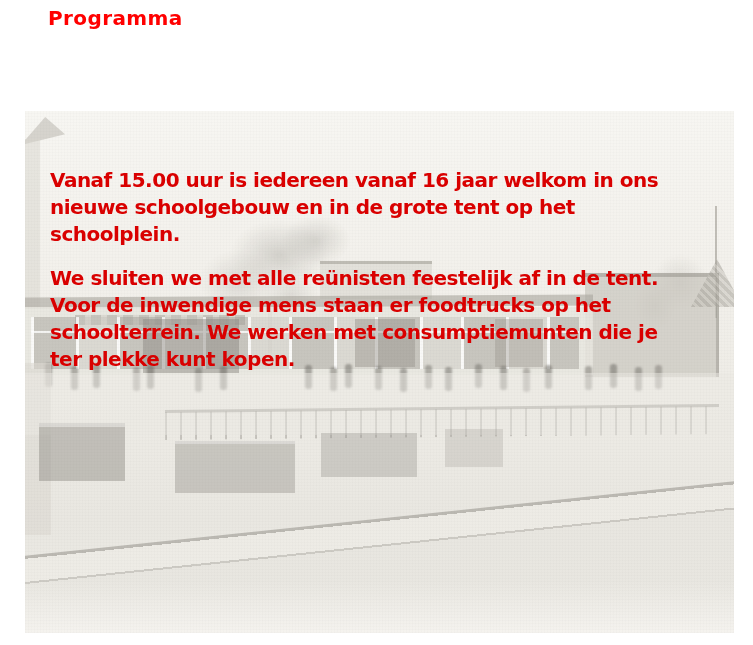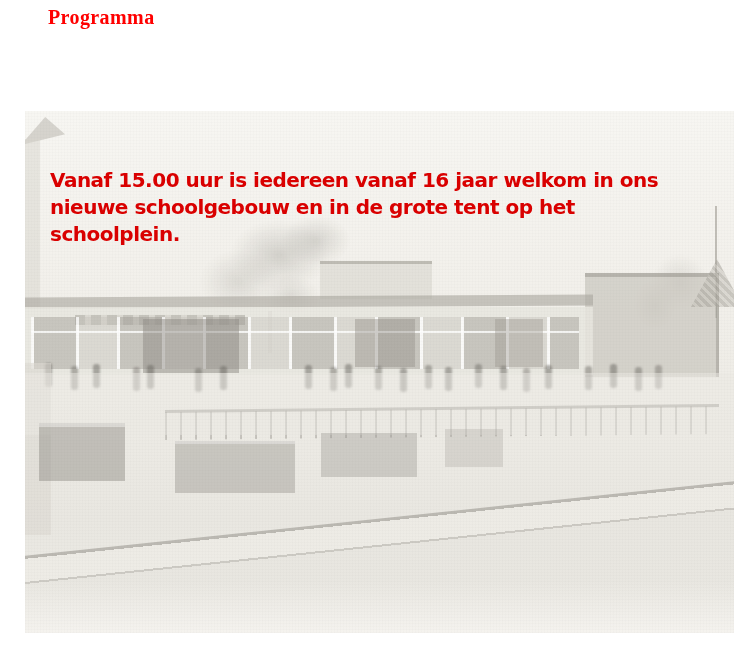--- a/index.html
+++ b/index.html
@@ -10,21 +10,20 @@
   *{margin:0;padding:0;box-sizing:border-box;}
   html,body{background:#ffffff;}
   body{
     width:753px;height:645px;position:relative;overflow:hidden;
     font-family:"DejaVu Sans","Liberation Sans",sans-serif;
   }
   .page-title{
     position:absolute;left:48px;top:6px;
     font-size:20px;font-weight:bold;letter-spacing:.4px;
     color:var(--heading-color);
-    font-family:Liberation Serif, serif;
   }
   
   .photo-block{
     position:absolute;left:25px;top:111px;width:709px;height:522px;
     overflow:hidden;
     background:linear-gradient(180deg,#f7f6f2 0%,#f3f1ec 28%,#eeece6 55%,#e9e7e1 78%,#edece6 100%);
   }
   .ph{position:absolute;}
   .ph-gable-roof{left:-4px;top:6px;width:44px;height:28px;background:#b5b2aa;opacity:.5;
     clip-path:polygon(0 100%,55% 0,100% 62%,0 100%);}
@@ -145,14 +144,18 @@
   <div class="ph ph-planter-3"></div>
   <div class="ph ph-planter-4"></div>
   <div class="ph ph-road"></div>
   <div class="ph ph-road-sheen"></div>
   <div class="ph ph-grain"></div>
 
   <div class="program-text">
     <p>Vanaf 15.00 uur is iedereen vanaf 16 jaar welkom in ons
 nieuwe schoolgebouw en in de grote tent op het
 schoolplein.</p>
+    <p>We sluiten we met alle reünisten feestelijk af in de tent.
+Voor de inwendige mens staan er foodtrucks op het
+schoolterrein. We werken met consumptiemunten die je
+ter plekke kunt kopen.</p>
   </div>
 </div>
 
 </body></html>

